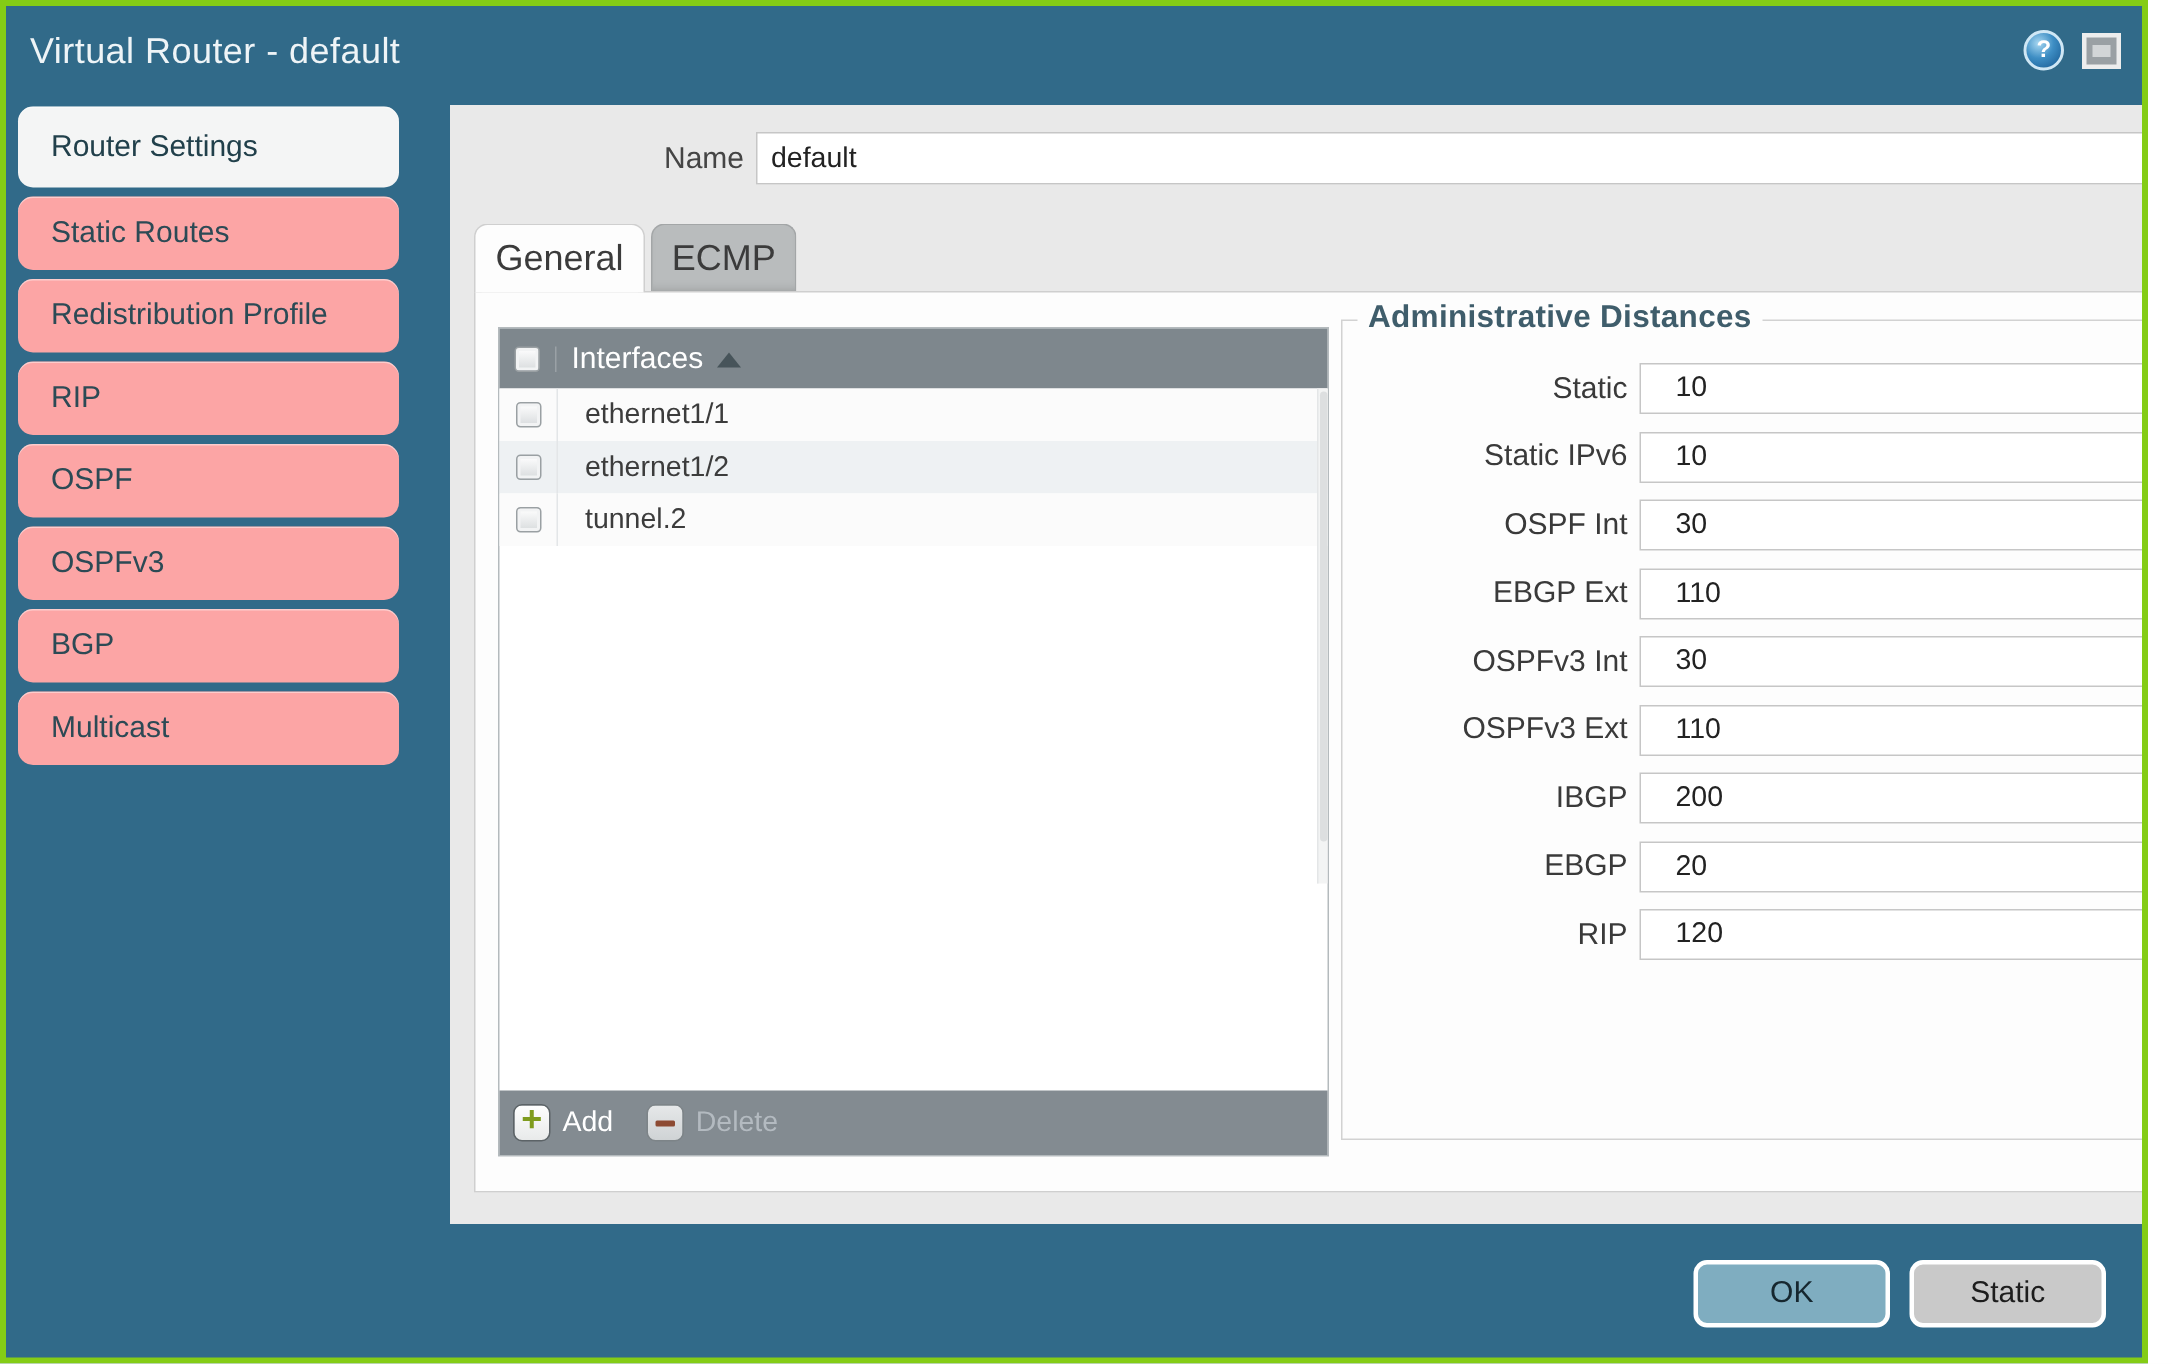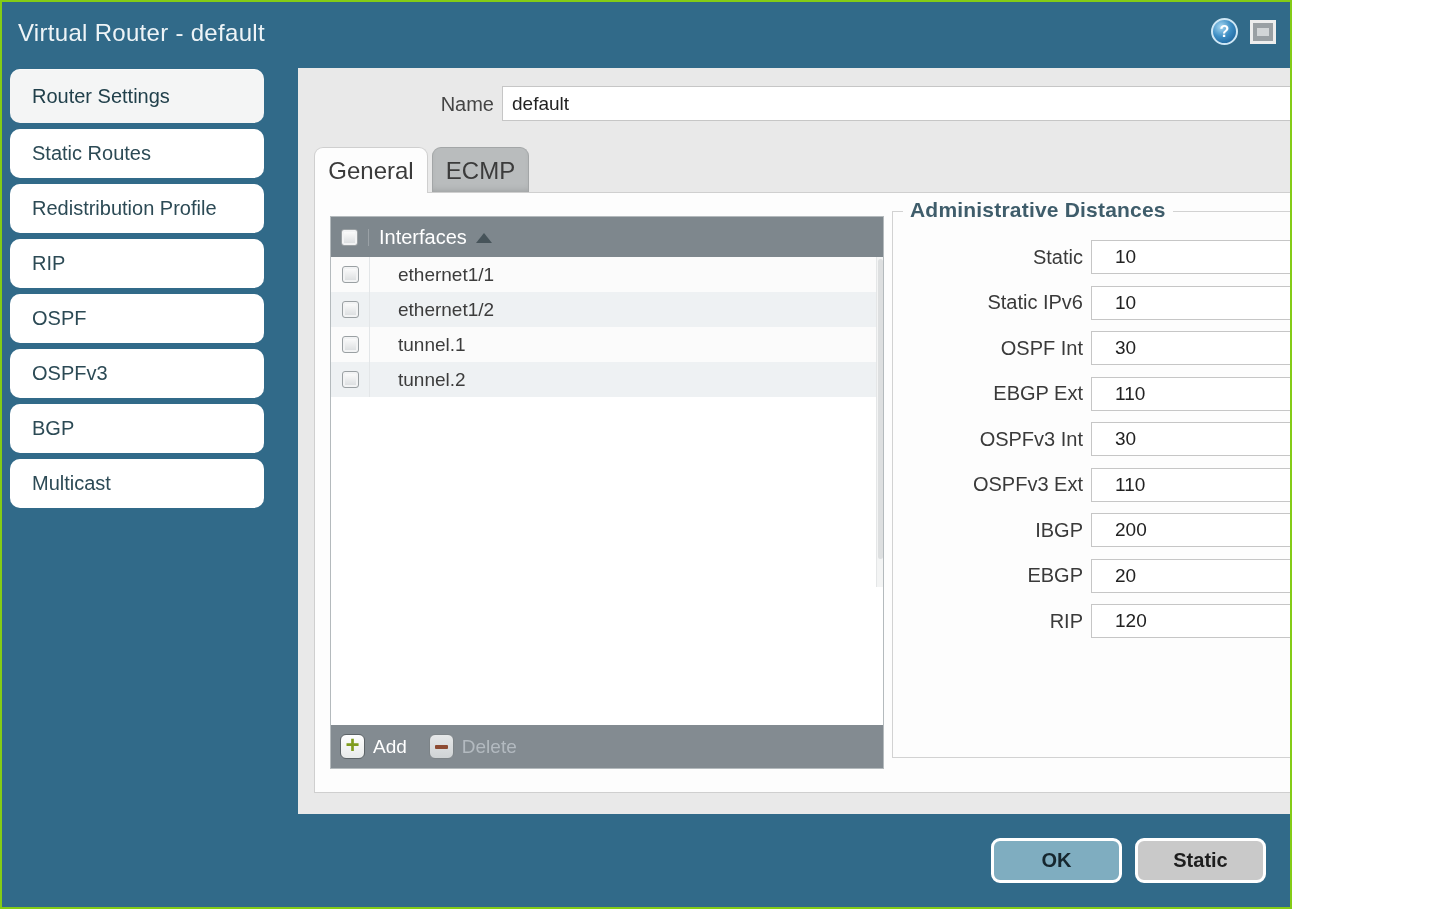--- a/index.html
+++ b/index.html
@@ -1,39 +1,39 @@
 <!DOCTYPE html>
 <html><head>
 <meta charset="utf-8">
 <style>
   * { margin:0; padding:0; box-sizing:border-box; }
   html,body { width:1448px; height:909px; font-family:"Liberation Sans","DejaVu Sans",sans-serif; }
   .window {
-    position:relative; width:1292px; height:909px;
-    background:#316a89; border:2px solid #84cc16; overflow:hidden;
+    position:relative; width:1432px; height:909px;
+    background:#316a89; border:4px solid #84cc16; overflow:hidden;
   }
   
   .titlebar { position:absolute; left:0; top:0; right:0; height:66px; }
   .title { position:absolute; left:16px; top:17px; font-size:24px; color:#eef4f7; letter-spacing:.3px; }
   .title-icons { position:absolute; right:14px; top:16px; display:flex; gap:12px; align-items:center; }
   .help-icon {
     width:27px; height:27px; border-radius:50%;
     background:radial-gradient(circle at 35% 30%, #a8d8f2 0%, #3e8ec4 45%, #15578f 100%);
     border:2px solid #cfe7f5; color:#fff; font-weight:bold; font-size:16px;
     display:flex; align-items:center; justify-content:center; cursor:pointer;
   }
   .restore-icon {
     width:26px; height:24px; background:#9aa0a4; border:3px solid #ededed;
     display:flex; align-items:center; justify-content:center; cursor:pointer;
   }
   .restore-icon .inner { width:12px; height:8px; background:#d2d5d7; }
   
   .sidebar { position:absolute; left:8px; top:67px; width:254px; }
   .side-item {
-    height:49px; margin-bottom:6px; background:#ffffff; border-radius:10px;
+    height:49px; margin-bottom:6px; background:#fca5a5; border-radius:10px;
     display:flex; align-items:center; padding-left:22px;
     font-size:20px; color:#2c4a55; cursor:pointer;
     box-shadow:inset 0 1px 0 rgba(255,255,255,.45);
   }
   .side-item.active { background:#f4f5f5; color:#21404b; height:54px; }
   
   .panel { position:absolute; left:262px; top:66px; width:1175px; height:746px; background:#e9e9e9;margin-left:34px; }
   .name-row { position:absolute; left:0; top:18px; width:100%; }
   .name-label { position:absolute; left:0; top:7px; width:196px; text-align:right; font-size:20px; color:#454545; }
   .name-input {
@@ -57,21 +57,21 @@
   .checkbox {
     appearance:none; -webkit-appearance:none; width:17px; height:17px; cursor:pointer;
     background:linear-gradient(#ffffff,#d8dbdd); border:1px solid #9aa0a3; border-radius:3px;
     box-shadow:inset 0 0 0 2px #f2f3f4;
   }
   .if-title { color:#fff; font-size:20px; margin-left:10px; display:flex; align-items:center; gap:9px; }
   .sort-asc { width:0; height:0; border-left:8px solid transparent; border-right:8px solid transparent; border-bottom:10px solid #47545a; margin-top:2px; }
   .if-rows { position:absolute; left:0; top:40px; right:0; }
   .if-row { height:35px; display:flex; align-items:center; background:#fbfbfb; cursor:pointer; }
   .if-row:nth-child(even) { background:#eef1f3; }
-  .if-row .label { font-size:19px; color:#3c3c3c; padding-left:28px; border-left:1px solid #e3e6e8; height:100%; display:flex; align-items:center; flex:1; }
+  .if-row .label { font-size:19px; color:#3c3c3c; padding-left:18px; border-left:1px solid #e3e6e8; height:100%; display:flex; align-items:center; flex:1; }
   .if-scroll { position:absolute; top:40px; right:0; width:7px; height:330px; background:#f3f4f4; border-left:1px solid #e4e6e7; }
   .if-scroll .thumb { width:5px; height:300px; margin:2px auto 0; background:#dddfe0; border-radius:3px; }
   .if-footer { position:absolute; left:0; bottom:0; right:0; height:43px; background:#838b91; display:flex; align-items:center; padding-left:9px; gap:22px; }
   .tbl-btn { display:flex; align-items:center; gap:8px; cursor:pointer; }
   .tbl-btn .ico {
     width:25px; height:25px; border-radius:6px; border:1px solid #5c6367;
     background:linear-gradient(#fefefe,#e8eaea); display:flex; align-items:center; justify-content:center;
   }
   .plus-glyph { color:#7f9c1e; font-size:24px; font-weight:bold; line-height:1; margin-top:-3px; }
   .minus-glyph { width:13px; height:4px; background:#8d4b33; border-radius:1px; }
@@ -84,21 +84,21 @@
   .legend { position:absolute; left:10px; top:-14px; background:#fdfdfd; padding:0 7px;
             font-size:21px; font-weight:bold; color:#3f5d6b; letter-spacing:.2px; }
   .fields { position:absolute; left:0; top:28px; right:0; }
   .field-row { display:flex; align-items:center; margin-bottom:11.5px; }
   .field-label { width:190px; text-align:right; font-size:20px; color:#3a3a3a; margin-right:8px; flex:none; }
   .field-input { width:343px; height:34px; border:1px solid #c6c6c6; background:#fff;
                  font-size:19px; padding-left:23px; font-family:inherit; color:#222; }
   
   .btn {
     position:absolute; top:836px; width:131px; height:45px; border-radius:9px;
-    border:3px solid #fff; font-size:20px; font-family:inherit; cursor:pointer; color:#16272f;font-weight:bold;
+    border:3px solid #fff; font-size:20px; font-family:inherit; cursor:pointer; color:#16272f;
   }
   .btn.ok { right:168px; background:#7fadc0; }
   .btn.cancel { right:24px; background:#c9c9c9; color:#1d1d1d; }
 </style>
 </head>
 <body>
 
 <div class="window">
 
   <div class="titlebar">
@@ -154,26 +154,20 @@
           <div class="if-row">
             <div class="cb-cell">
                 <input type="checkbox" class="checkbox" style="">
               </div>
             <div class="label">ethernet1/2</div>
           </div>
           <div class="if-row">
             <div class="cb-cell">
                 <input type="checkbox" class="checkbox" style="">
               </div>
-            <div class="label">tunnel.1</div>
-          </div>
-          <div class="if-row">
-            <div class="cb-cell">
-                <input type="checkbox" class="checkbox" style="">
-              </div>
             <div class="label">tunnel.2</div>
           </div>
         </div>
         <div class="if-scroll">
             <div class="thumb"></div>
           </div>
         <div class="if-footer">
           <div class="tbl-btn">
             <span class="ico">
                 <span class="plus-glyph">+</span>

